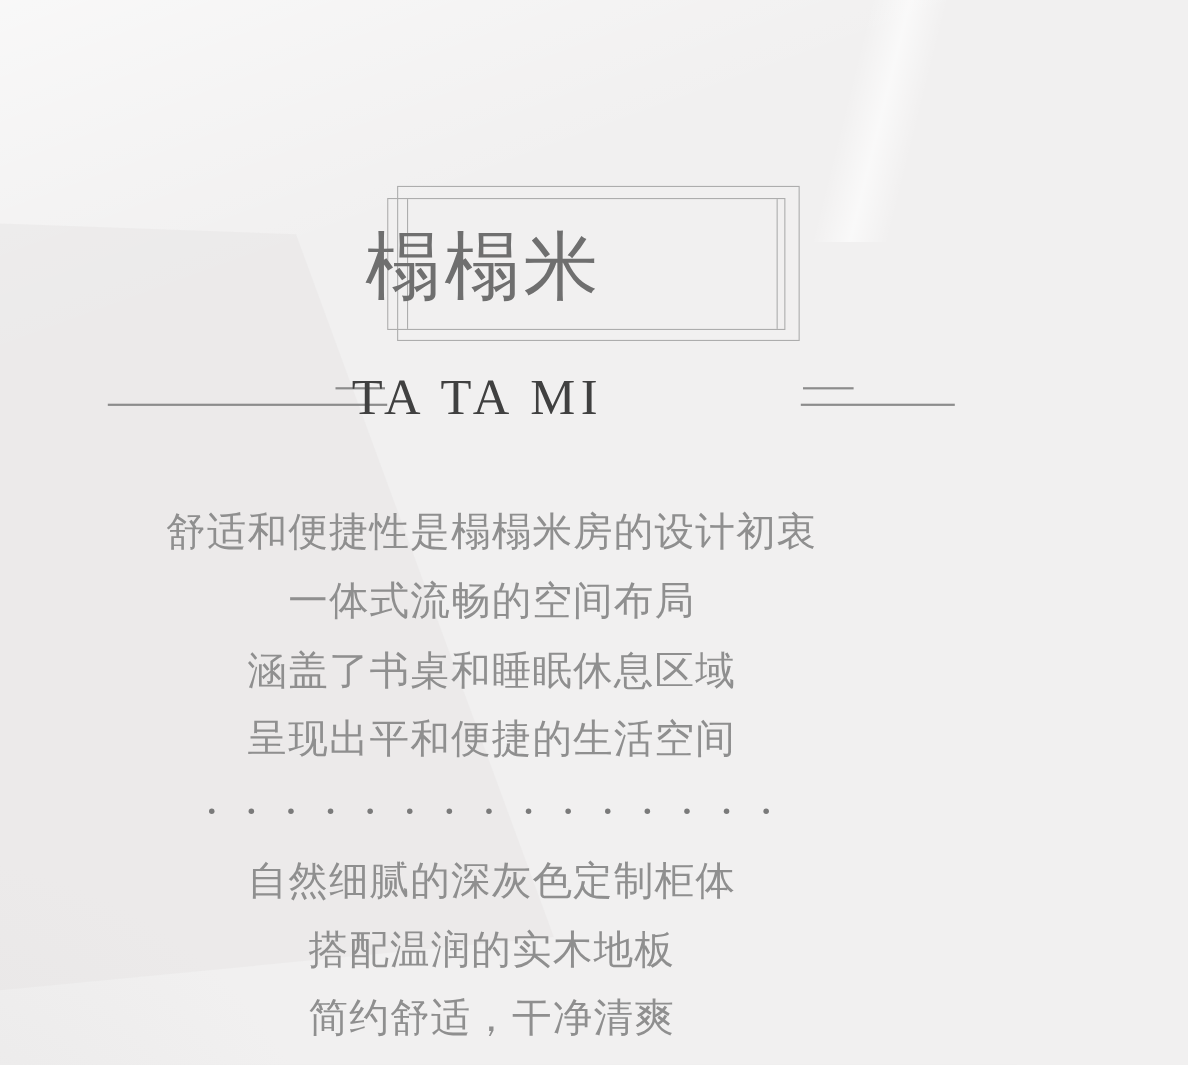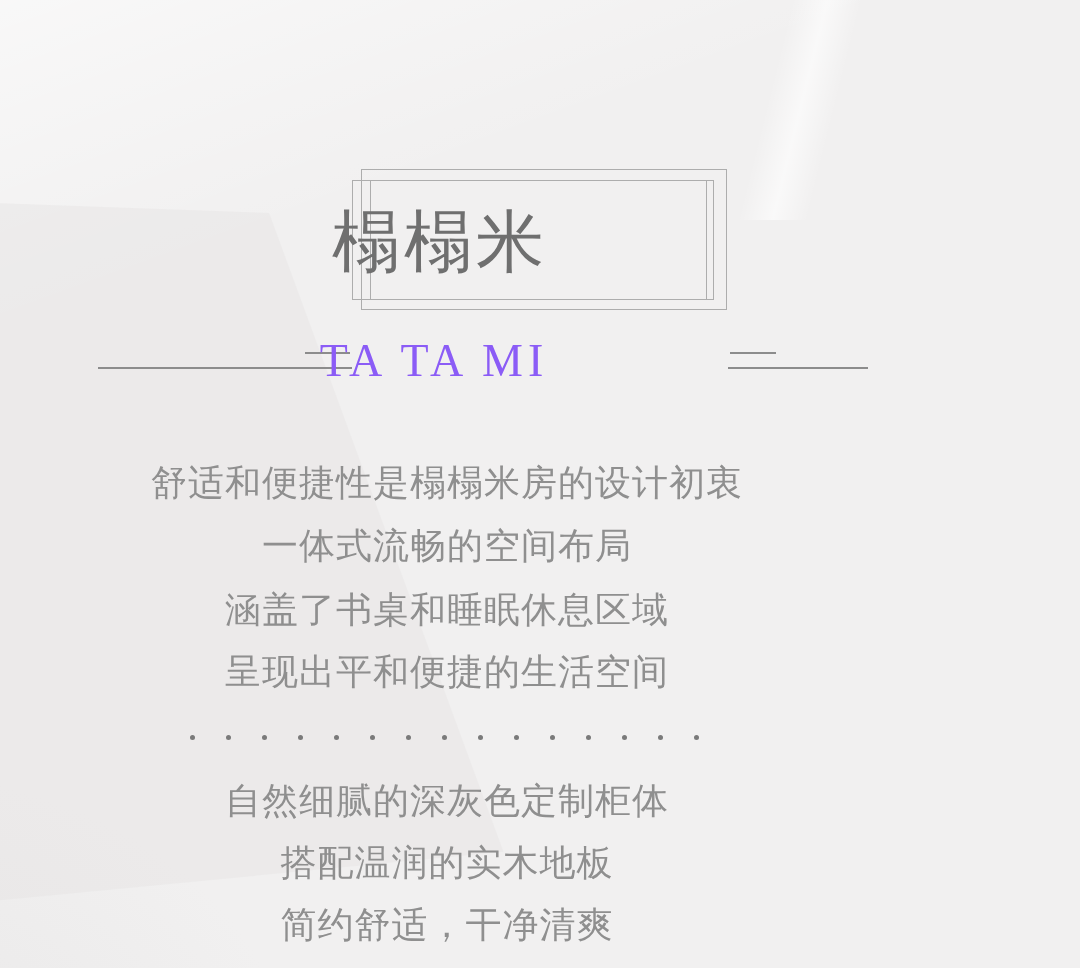--- a/index.html
+++ b/index.html
@@ -55,21 +55,21 @@
     letter-spacing:4px;
     color:#6f6f6f;
   }
 
   
   .subtitle{
     position:absolute;left:0;right:0;top:337px;
     text-align:center;
     font-size:46px;line-height:48px;
     letter-spacing:5px;
-    color:#8b5cf6;
+    color:#404040;
   }
   .rule{position:absolute;background:#8c8c8c;height:2px;}
   .rule-long-left{left:98px;top:367px;width:254px;}
   .rule-long-right{left:728px;top:367px;width:254px;}
   .rule-short-left{left:305px;top:352px;width:45px;}
   .rule-short-right{left:730px;top:352px;width:46px;}
 
   
   .copy-line{
     position:absolute;left:0;right:0;

